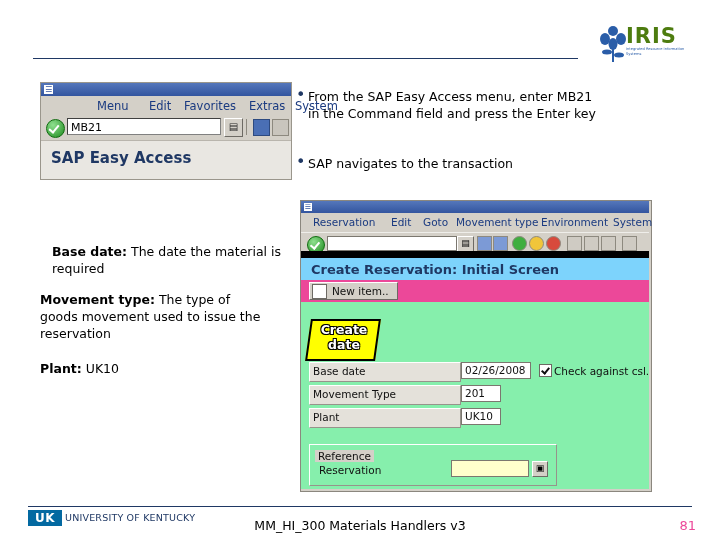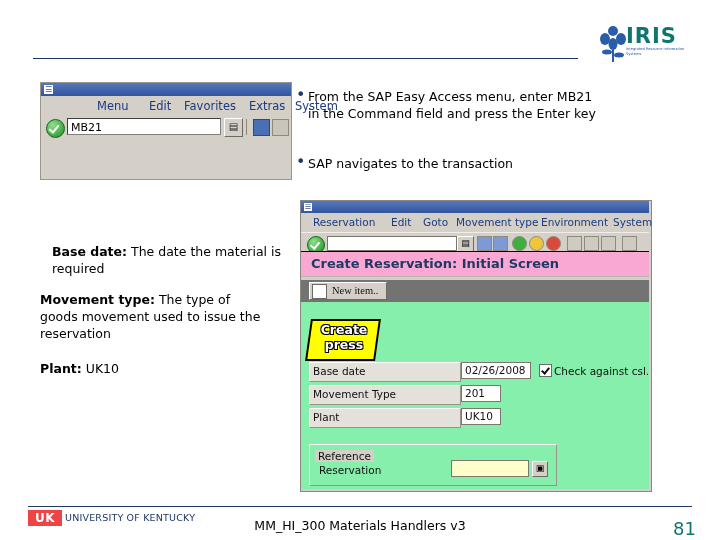--- a/index.html
+++ b/index.html
@@ -47,21 +47,21 @@
     top: 24px;
     width: 92px;
     height: 42px;
   }
   .iris-text {
     position: absolute;
     left: 26px;
     top: 0px;
     font-size: 21px;
     font-weight: bold;
-    color: #0f766e;
+    color: #4d7c0f;
     letter-spacing: 1px;
   }
   .iris-sub {
     position: absolute;
     left: 26px;
     top: 23px;
     font-size: 3.6px;
     color: #2A5DA8;
     line-height: 4.6px;
     width: 66px;
@@ -311,39 +311,38 @@
     position: absolute;
     top: 3px;
     width: 15px; height: 15px;
     border: 1px solid #8d897f;
     box-sizing: border-box;
   }
   .big-win .screenband {
     position: absolute;
     left: 0; top: 50px;
     width: 348px; height: 24px;
-    background: #f9a8d4;
-    border-top: 1px solid #000000;
+    background: #7dd3fc;
+    border-top: 7px solid #000000;
     border-bottom: 1px solid #b9b5ad;
   }
   .big-win .screentitle {
     position: absolute;
     left: 10px; top: 4px;
     font-size: 13px;
     font-weight: bold;
     color: #1F3864;
     white-space: nowrap;
   }
   .big-win .apptoolbar {
     position: absolute;
     left: 0; top: 79px;
     width: 348px; height: 22px;
-    background: #737373;
+    background: #ec4899;
     border-bottom: 4px solid #be185d;
-    font-family: Liberation Serif, serif;
   }
   .big-win .newitem-btn {
     position: absolute;
     left: 8px; top: 2px;
     height: 18px;
     background: #D4D0C8;
     border: 1px solid #ffffff;
     border-right-color: #6d6a64;
     border-bottom-color: #6d6a64;
     font-size: 10.5px;
@@ -468,21 +467,21 @@
     position: absolute;
     left: 28px;
     top: 510px;
     width: 148px;
     height: 16px;
   }
   .uk-mark {
     position: absolute;
     left: 0; top: 0;
     width: 34px; height: 16px;
-    background: #ef4444;
+    background: #0369a1;
     color: #ffffff;
     font-weight: bold;
     font-size: 12px;
     text-align: center;
     line-height: 16px;
     letter-spacing: 0.5px;
   }
   .uk-name {
     position: absolute;
     left: 37px; top: 2px;
@@ -495,22 +494,22 @@
     position: absolute;
     left: 0; top: 518px;
     width: 720px;
     text-align: center;
     font-size: 12.5px;
     color: #000000;
   }
   .footer-page {
     position: absolute;
     right: 24px; top: 518px;
-    font-size: 18px;
-    color: #0f766e;
+    font-size: 13px;
+    color: #ec4899;
   }
 </style>
 </head>
 <body>
 
 <div class="slide">
 
   <div class="title-rule"></div>
 
   <div class="iris-logo">
@@ -541,20 +540,23 @@
       <div class="menuitem" style="left:254px;">System</div>
     </div>
     <div class="cmdrow">
       <div class="greencheck"></div>
       <div class="cmdfield">MB21</div>
       <div class="cmdfield-btn">▤</div>
       <div class="toolsep"></div>
       <div class="bluebtn" style="left:212px;"></div>
       <div class="greybtn" style="left:231px;"></div>
     </div>
+    <div class="screenband">
+      <div class="screentitle">SAP Easy Access</div>
+    </div>
   </div>
 
   <div class="bullet" id="bullet-1">
     <span class="dot">•</span>
     <span class="txt">From the SAP Easy Access menu, enter MB21 in the Command field and press the Enter key</span>
   </div>
   <div class="bullet" id="bullet-2">
     <span class="dot">•</span>
     <span class="txt">SAP navigates to the transaction</span>
   </div>
@@ -623,21 +625,21 @@
       <div class="grouplabel" style="left:14px; top:148px;">Reference</div>
       <div class="flabel" style="left:18px; top:162px;">Reservation</div>
       <div class="finput yellow" style="left:150px; top:158px; width:78px; height:17px;"></div>
       <div class="smallbtn" style="left:231px; top:159px;">▣</div>
     </div>
   </div>
 
   <div class="callout"></div>
   <div class="callout-text">
     <div>Create</div>
-    <div>press</div>
+    <div>date</div>
   </div>
 
   <div class="footer-rule"></div>
   <div class="uk-logo">
     <div class="uk-mark">UK</div>
     <div class="uk-name">UNIVERSITY  OF  KENTUCKY</div>
   </div>
   <div class="footer-title">MM_HI_300 Materials Handlers v3</div>
   <div class="footer-page">81</div>
 

